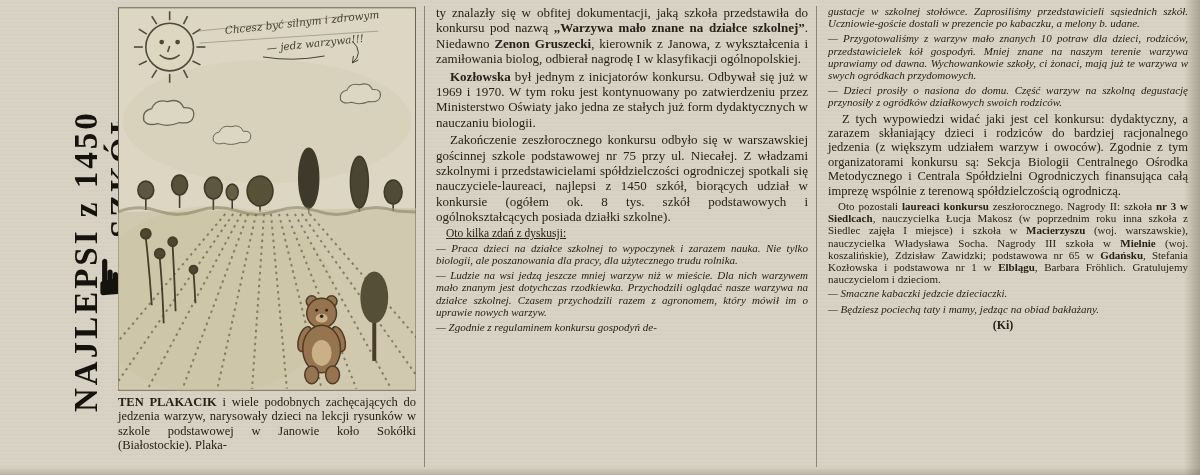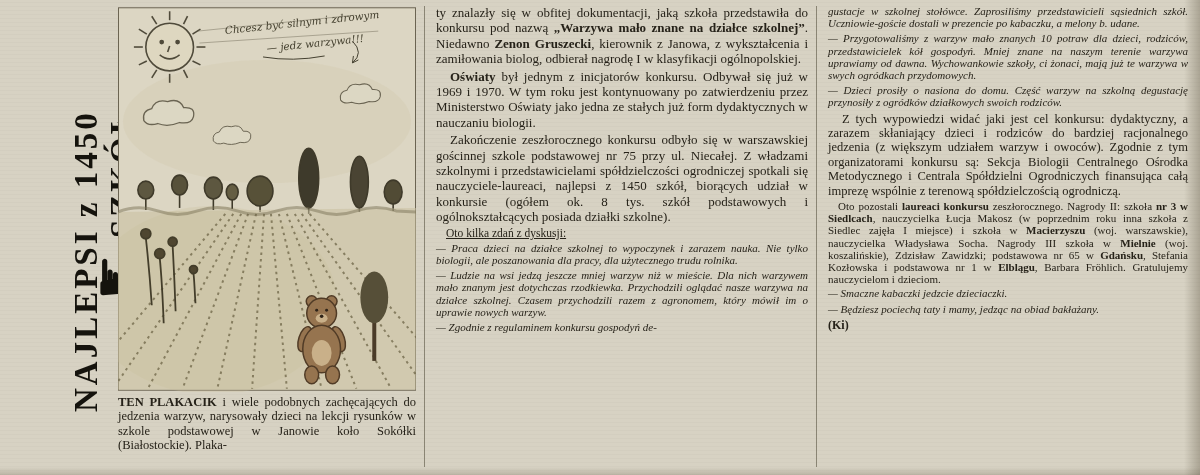--- a/index.html
+++ b/index.html
@@ -37,21 +37,21 @@
   .mid{left:436px;width:372px;}
   .right{left:828px;width:360px;}
 
   .para{margin:0;text-align:justify;}
   .body{font-size:13px;line-height:15.4px;text-indent:14px;margin-bottom:2px;}
   .noindent{text-indent:0;}
   .label{font-size:11.5px;line-height:13px;text-indent:10px;margin:2px 0;text-decoration:underline;}
   .quote{font-size:11px;line-height:12.2px;font-style:italic;margin:0 0 3px;}
   .feature{font-size:12.5px;line-height:14.4px;text-indent:14px;margin:2px 0;}
   .fine{font-size:11px;line-height:12.2px;text-indent:10px;margin:0 0 2px;}
-  .sig{font-size:12px;text-align:left;padding-right:10px;margin-top:1px;}
+  .sig{font-size:12px;text-align:center;padding-right:10px;margin-top:1px;}
   .b{font-weight:bold;}
 </style>
 </head>
 <body>
 
 <div class="page">
 
   <div class="masthead">
     <span class="vline l1">NAJLEPSI z 1450</span>
     <span class="vline l2">SZKÓŁ</span>
@@ -179,21 +179,21 @@
     </svg>
 
     <figcaption class="caption"><span class="b">TEN PLAKACIK</span><span> i wiele podobnych zachęcających do jedzenia warzyw, narysowały dzieci na lekcji rysunków w szkole podstawowej w Janowie koło Sokółki (Białostockie). Plaka-</span></figcaption>
   </figure>
 
   <div class="vrule r1"></div>
   <div class="vrule r2"></div>
 
   <div class="col mid">
       <p class="para body noindent"><span>ty znalazły się w obfitej dokumentacji, jaką szkoła przedstawiła do konkursu pod nazwą </span><span class="b">„Warzywa mało znane na działce szkolnej”</span><span>. Niedawno </span><span class="b">Zenon Gruszecki</span><span>, kierownik z Janowa, z wykształcenia i zamiłowania biolog, odbierał nagrodę I w klasyfikacji ogólnopolskiej.</span></p>
-      <p class="para body"><span class="b">Oświaty</span><span> był jednym z inicjatorów konkursu. Odbywał się już w 1969 i 1970. W tym roku jest kontynuowany po zatwierdzeniu przez Ministerstwo Oświaty jako jedna ze stałych już form dydaktycznych w nauczaniu biologii.</span></p>
+      <p class="para body"><span class="b">Kozłowska</span><span> był jednym z inicjatorów konkursu. Odbywał się już w 1969 i 1970. W tym roku jest kontynuowany po zatwierdzeniu przez Ministerstwo Oświaty jako jedna ze stałych już form dydaktycznych w nauczaniu biologii.</span></p>
       <p class="para body"><span>Zakończenie zeszłorocznego konkursu odbyło się w warszawskiej gościnnej szkole podstawowej nr 75 przy ul. Niecałej. Z władzami szkolnymi i przedstawicielami spółdzielczości ogrodniczej spotkali się nauczyciele-laureaci, najlepsi z 1450 szkół, biorących udział w konkursie (ogółem ok. 8 tys. szkół podstawowych i ogólnokształcących posiada działki szkolne).</span></p>
       <p class="para label"><span>Oto kilka zdań z dyskusji:</span></p>
       <p class="para quote"><span>— Praca dzieci na działce szkolnej to wypoczynek i zarazem nauka. Nie tylko biologii, ale poszanowania dla pracy, dla użytecznego trudu rolnika.</span></p>
       <p class="para quote"><span>— Ludzie na wsi jedzą jeszcze mniej warzyw niż w mieście. Dla nich warzywem mało znanym jest dotychczas rzodkiewka. Przychodzili oglądać nasze warzywa na działce szkolnej. Czasem przychodzili razem z agronomem, który mówił im o uprawie nowych warzyw.</span></p>
       <p class="para quote"><span>— Zgodnie z regulaminem konkursu gospodyń de-</span></p>
     </div>
   <div class="col right">
       <p class="para quote"><span>gustacje w szkolnej stołówce. Zaprosiliśmy przedstawicieli sąsiednich szkół. Uczniowie-goście dostali w prezencie po kabaczku, a melony b. udane.</span></p>
       <p class="para quote"><span>— Przygotowaliśmy z warzyw mało znanych 10 potraw dla dzieci, rodziców, przedstawicielek kół gospodyń. Mniej znane na naszym terenie warzywa uprawiamy od dawna. Wychowankowie szkoły, ci żonaci, mają już te warzywa w swych ogródkach przydomowych.</span></p>
       <p class="para quote"><span>— Dzieci prosiły o nasiona do domu. Część warzyw na szkolną degustację przynosiły z ogródków działkowych swoich rodziców.</span></p>

